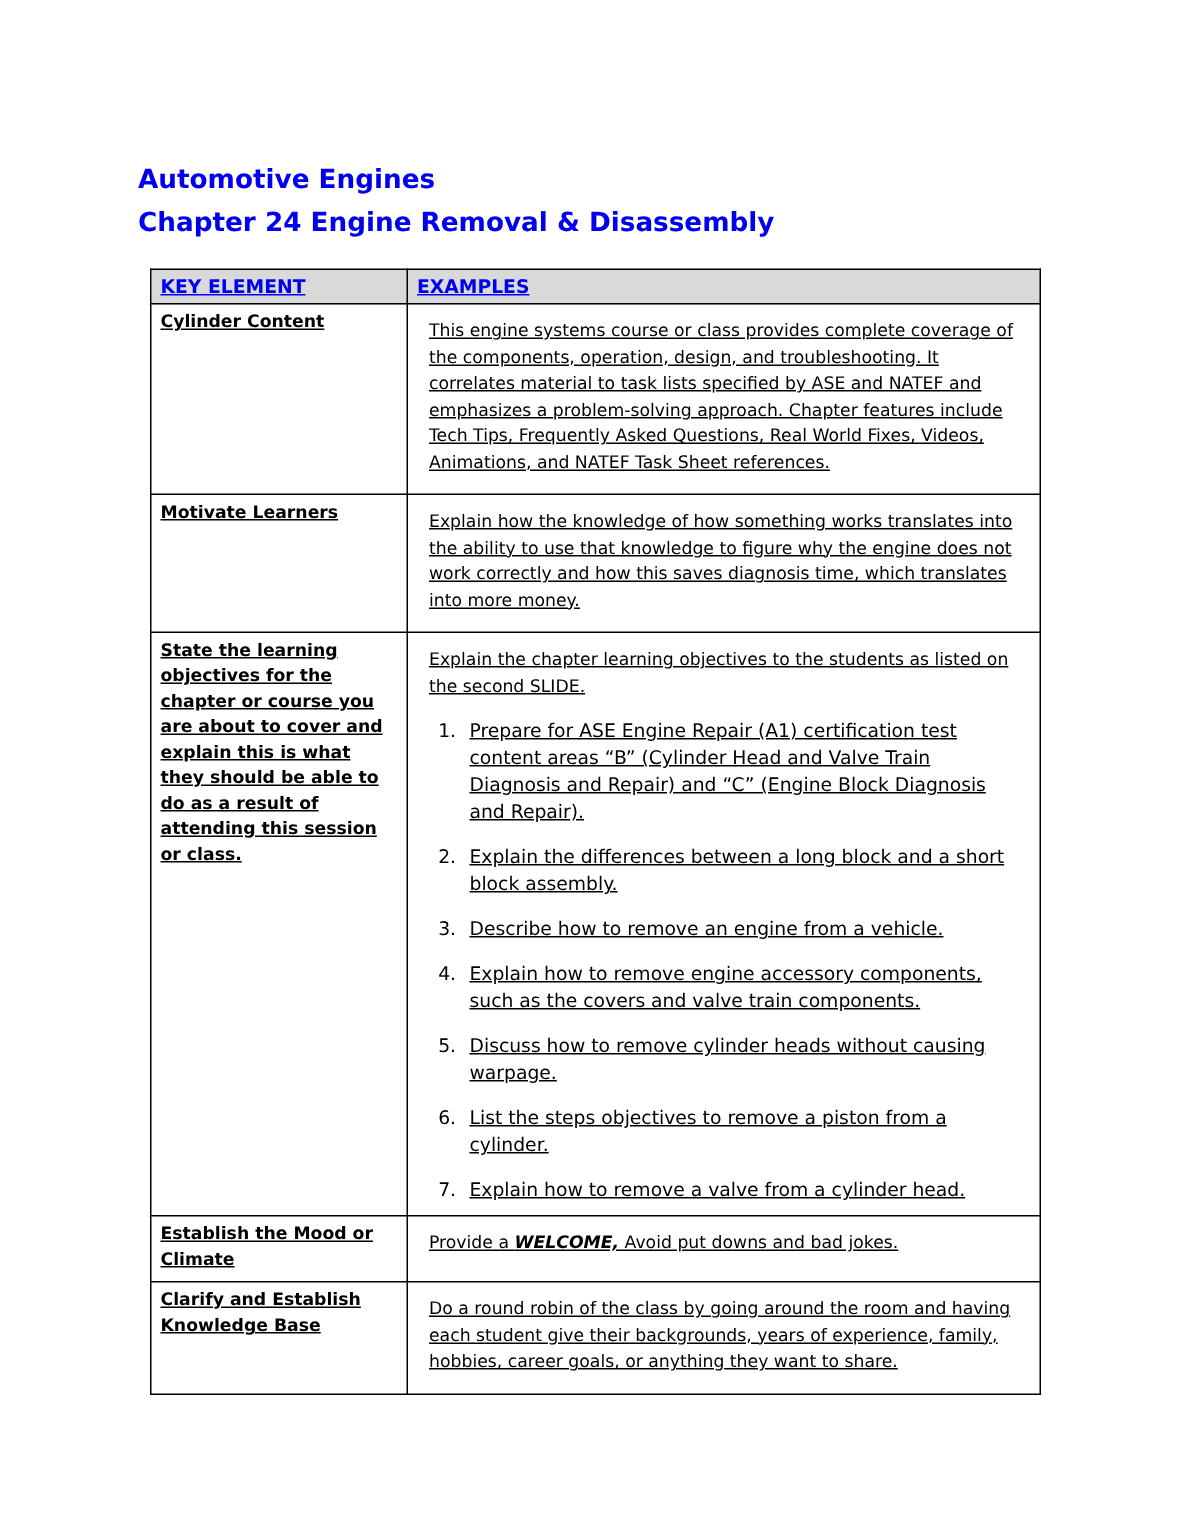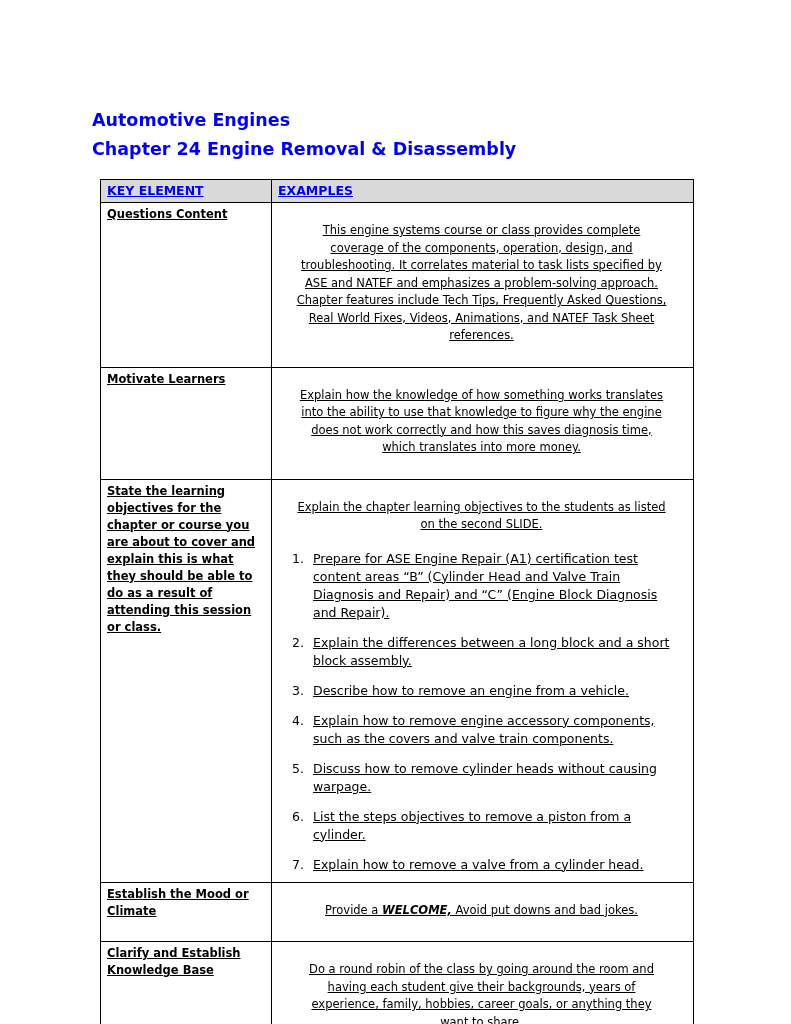--- a/index.html
+++ b/index.html
@@ -58,21 +58,21 @@
     font-weight: bold;
     font-size: 11.5px;
     line-height: 17px;
     padding: 3px 8px 6px 6px;
   }
   td.example-cell {
     font-size: 11.5px;
     line-height: 17.5px;
     padding: 3px 10px 6px 8px;
   }
-  .example-cell p { margin: 16px; text-align: center; }
+  .example-cell p { margin: 6px; }
   .example-cell ol {
     margin: 11px 0 2px 0;
     padding-left: 28px;
     font-size: 12.5px;
     line-height: 18px;
   }
   .example-cell li {
     margin-bottom: 8px;
     padding-left: 5px;
     margin-top: 12px;
@@ -91,21 +91,21 @@
 
   <table class="lesson-table">
     <thead>
       <tr>
         <th class="col-key">KEY ELEMENT</th>
         <th class="col-examples">EXAMPLES</th>
       </tr>
     </thead>
     <tbody id="table-body">
         <tr>
-          <td class="key-cell">Questions Content</td>
+          <td class="key-cell">Cylinder Content</td>
           <td class="example-cell">
             <p>This engine systems course or class provides complete coverage of the components, operation, design, and troubleshooting. It correlates material to task lists specified by ASE and NATEF and emphasizes a problem-solving approach. Chapter features include Tech Tips, Frequently Asked Questions, Real World Fixes, Videos, Animations, and NATEF Task Sheet references.</p>
           </td>
         </tr>
         <tr>
           <td class="key-cell">Motivate Learners</td>
           <td class="example-cell">
             <p>Explain how the knowledge of how something works translates into the ability to use that knowledge to figure why the engine does not work correctly and how this saves diagnosis time, which translates into more money.</p>
           </td>
         </tr>

